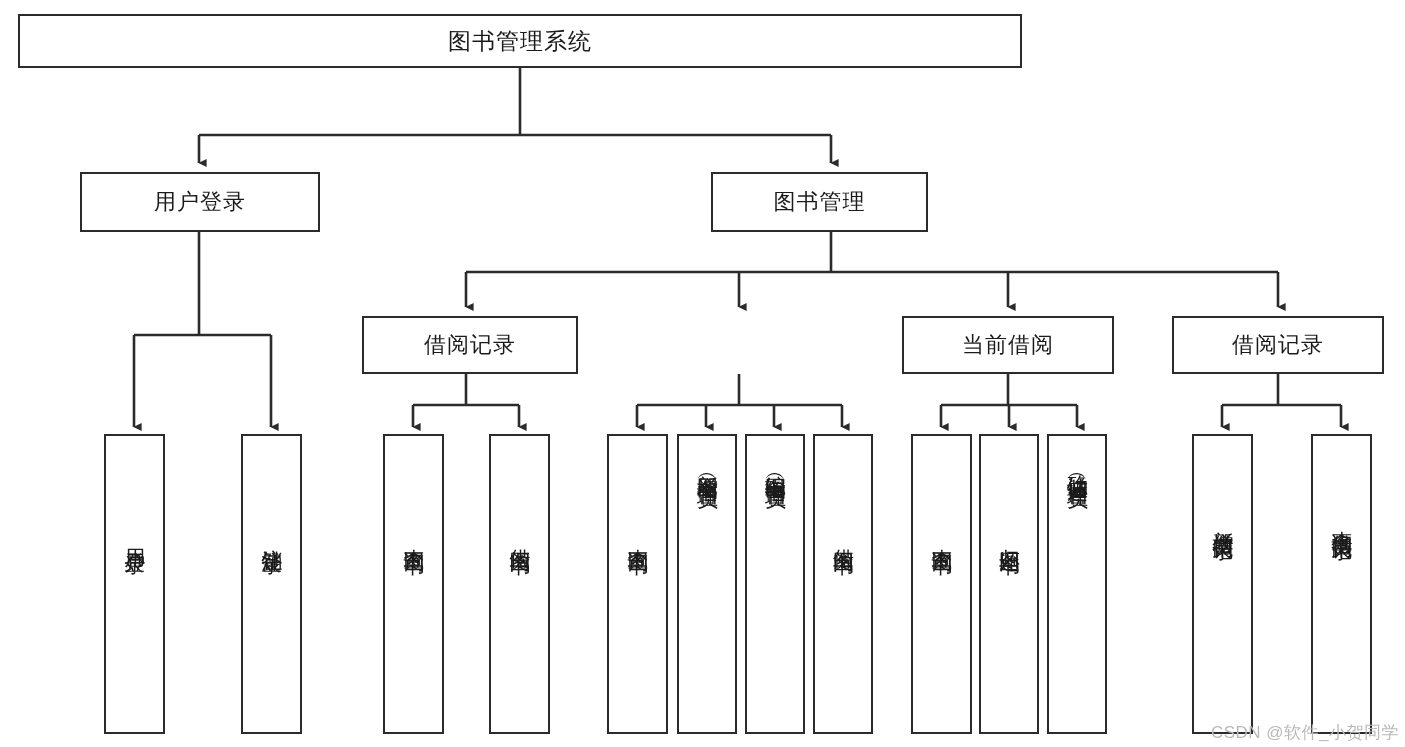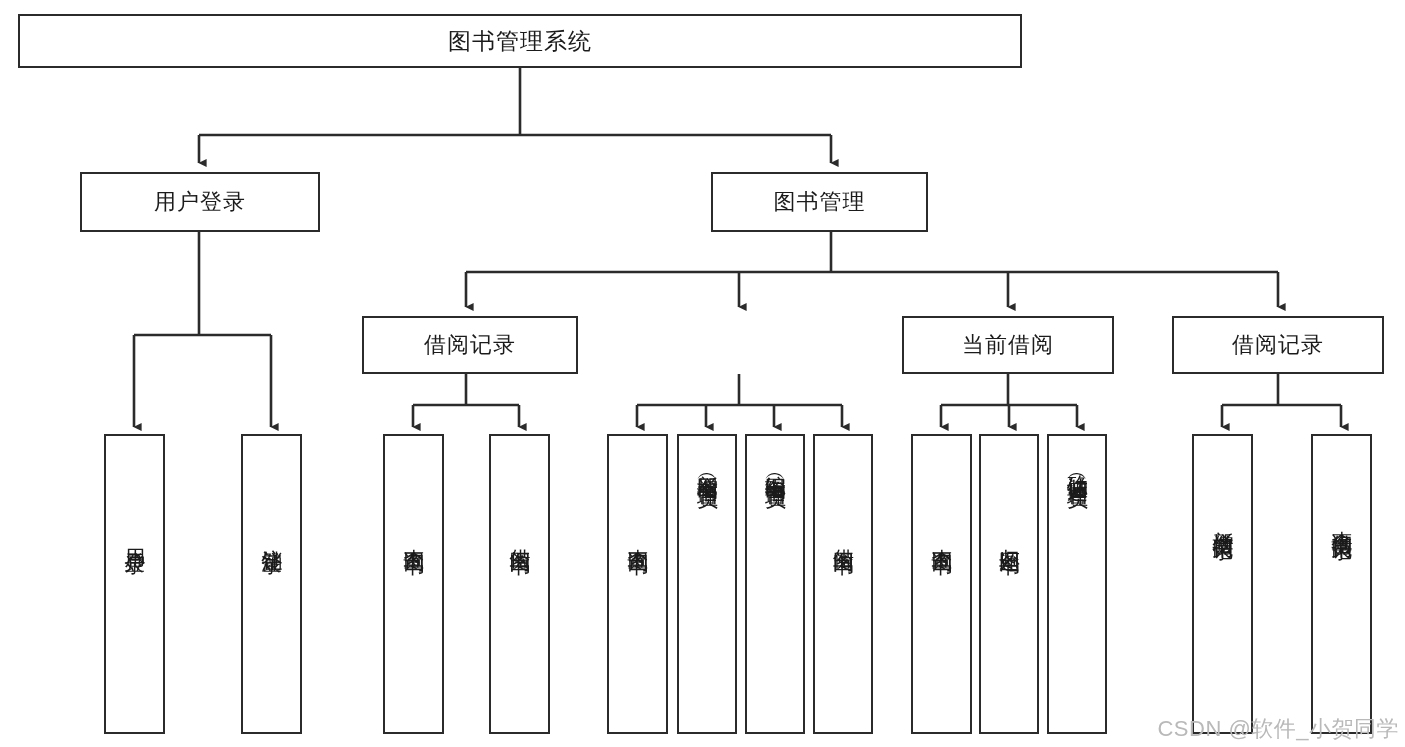--- a/index.html
+++ b/index.html
@@ -62,21 +62,21 @@
   .node-v.pad-low {
     padding-top: 96px;
   }
   .node-v.pad-high {
     padding-top: 22px;
   }
   .watermark {
     position: absolute;
     right: 6px;
     bottom: 3px;
-    font-size: 22px;
+    font-size: 17px;
     color: #b9b9b9;
     letter-spacing: 0.5px;
     white-space: nowrap;
   }
 </style>
 </head>
 <body>
 
 <div id="diagram-root">
 

